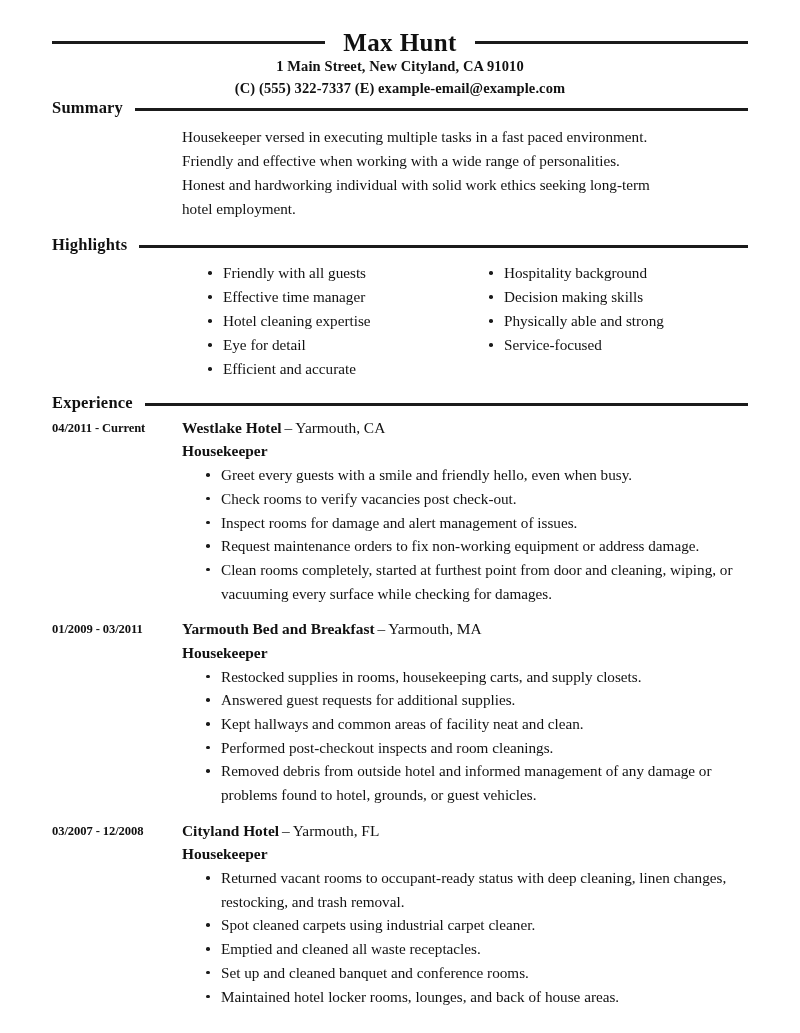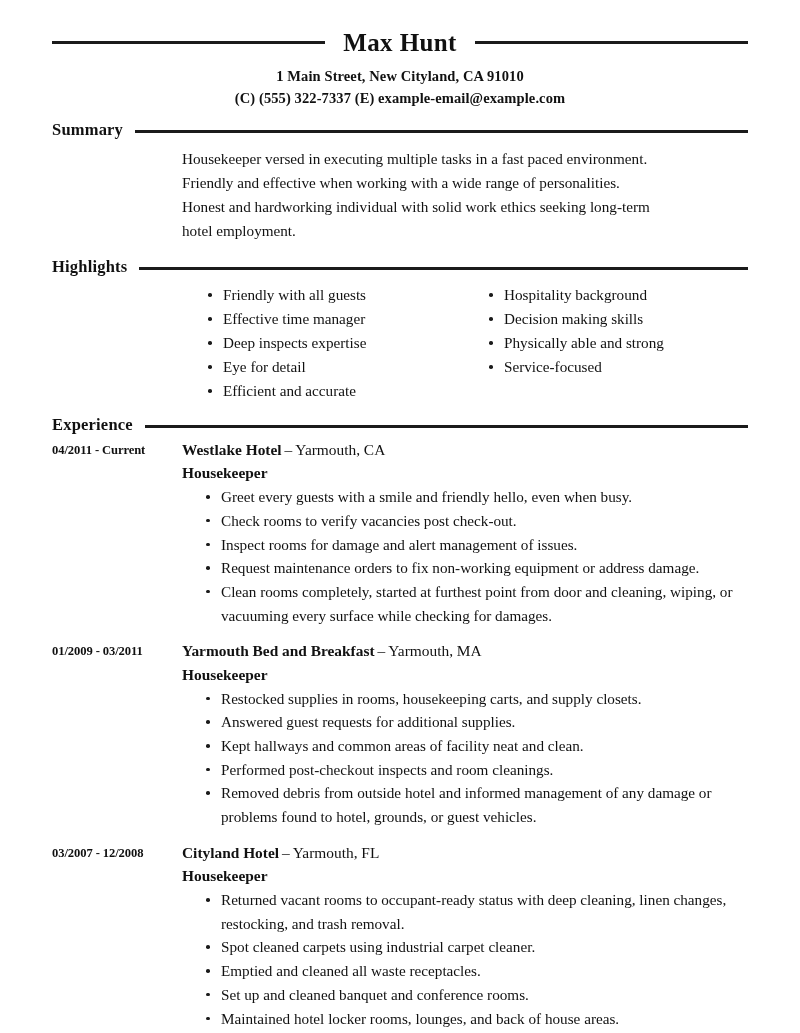--- a/index.html
+++ b/index.html
@@ -46,31 +46,29 @@
     font-size: 25px;
     font-weight: bold;
     letter-spacing: 0.4px;
     white-space: nowrap;
     line-height: 1;
   }
   .contact {
     font-size: 14.5px;
     font-weight: bold;
     line-height: 1.55;
-    margin-top: 10px;
     letter-spacing: 0.1px;
   }
 
   
   .section-head {
     display: flex;
     align-items: center;
     padding-left: 52px;
     padding-right: 52px;
-    margin-top: 12px;
   }
   .section-title {
     font-size: 16.5px;
     font-weight: bold;
     white-space: nowrap;
     line-height: 1;
     letter-spacing: 0.2px;
   }
   .section-rule {
     flex: 1 1 auto;
@@ -222,21 +220,21 @@
 
   <div class="section-head" style="margin-top:16px;">
     <div class="section-title">Highlights</div>
     <div class="section-rule"></div>
   </div>
   <div class="highlights">
     <div class="hl-col">
       <ul class="bullets">
         <li>Friendly with all guests</li>
         <li>Effective time manager</li>
-        <li>Deep inspects expertise</li>
+        <li>Hotel cleaning expertise</li>
         <li>Eye for detail</li>
         <li>Efficient and accurate</li>
       </ul>
     </div>
     <div class="hl-col second">
       <ul class="bullets">
         <li>Hospitality background</li>
         <li>Decision making skills</li>
         <li>Physically able and strong</li>
         <li>Service-focused</li>

